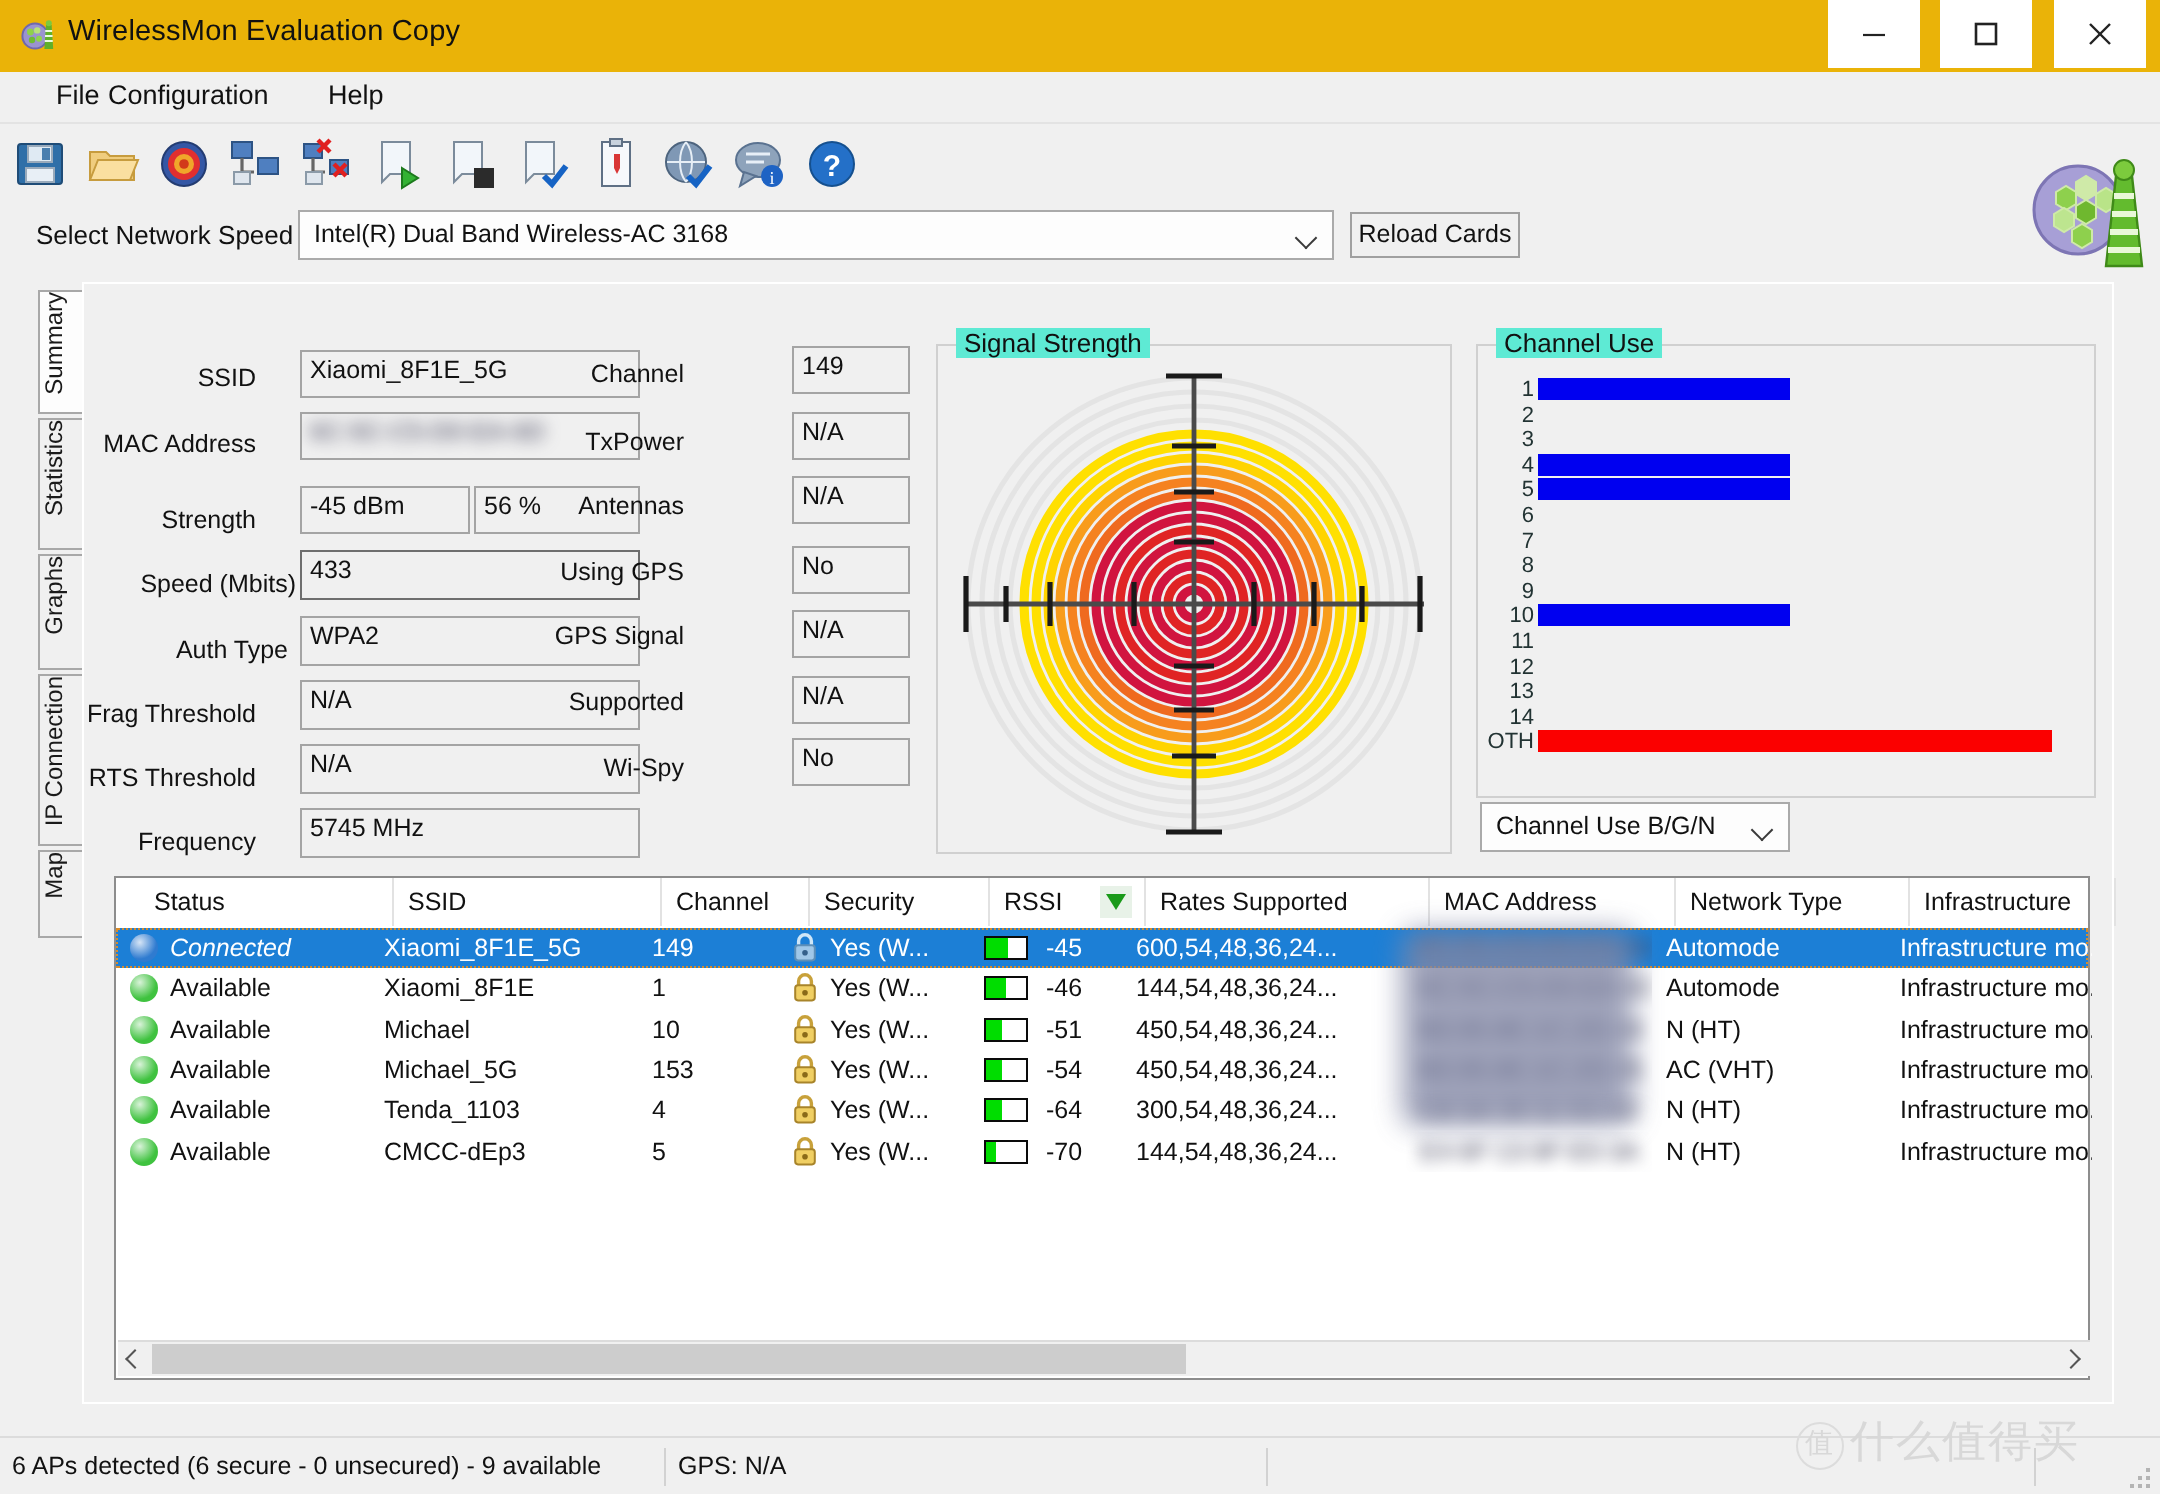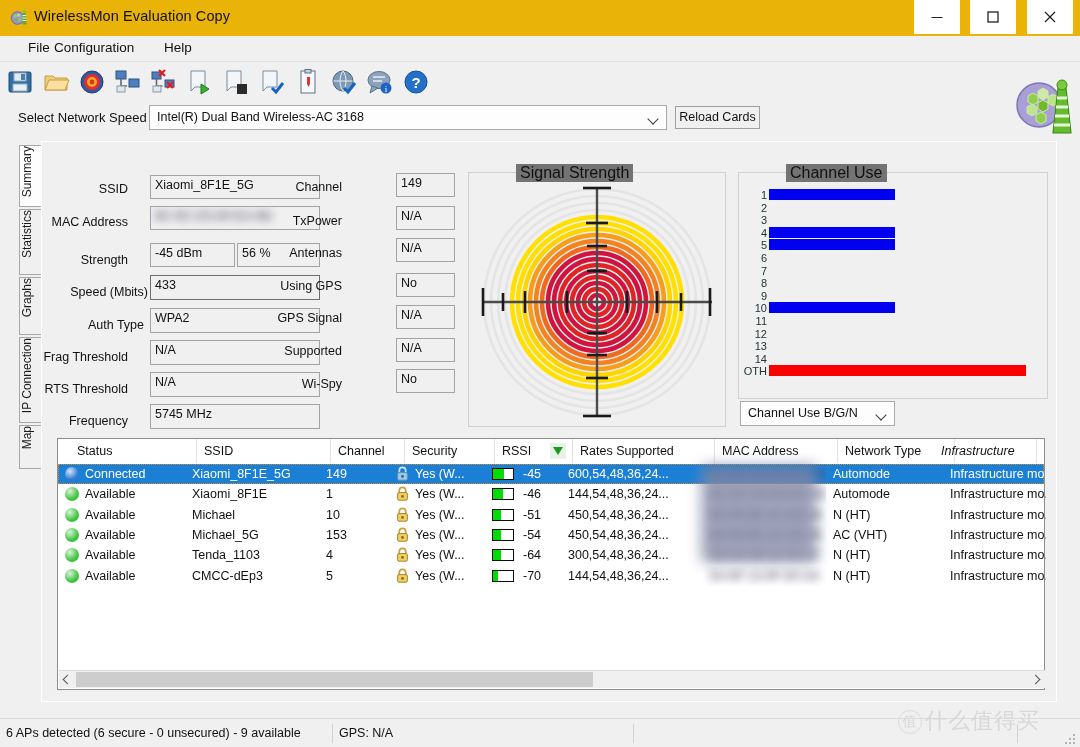--- a/index.html
+++ b/index.html
@@ -46,22 +46,22 @@
     border:1px solid #fff;pointer-events:none;}
   
   .vtabs{position:absolute;left:19px;top:145px;width:24px;height:295px;}
   .vtab{position:absolute;left:0;width:22px;background:#f0f0f0;
     border:1px solid #a8a8a8;border-right:none;box-sizing:border-box;}
   .vtab span{display:block;writing-mode:vertical-rl;transform:rotate(180deg);
     font-size:12px;color:#1a1a1a;text-align:center;white-space:nowrap;padding-top:3px;}
   .vtab.sel{background:#fdfdfd;width:24px;}
   
   .group{position:absolute;border:1px solid #d0d0d0;box-sizing:border-box;background:transparent;}
-  .group > .gtitle{position:absolute;left:9px;top:-9px;background:#737373;padding:0 4px;
-    font-size:16px;color:#111;margin-left:38px;}
+  .group > .gtitle{position:absolute;left:9px;top:-9px;background:#5eead4;padding:0 4px;
+    font-size:13px;color:#111;}
   
   .flabel{position:absolute;font-size:12.5px;color:#111;text-align:right;white-space:nowrap;}
   .field{position:absolute;background:#f0f0f0;border:1px solid #a4a4a4;box-sizing:border-box;
     font-size:12.5px;color:#111;padding:2px 0 0 4px;overflow:hidden;white-space:nowrap;}
   .field.strong{border:1px solid #6e6e6e;}
   .blur{filter:blur(4px);color:#3b3b55;}
   
   .cu-row{position:absolute;left:0;height:13px;}
   .cu-num{position:absolute;width:26px;text-align:right;font-size:11px;color:#233;line-height:12px;}
   .cu-bar{position:absolute;left:30px;height:11px;}
@@ -435,25 +435,25 @@
         <div class="gh" style="left: 0px; width: 127px;">Status</div>
         <div class="gh" style="left: 127px; width: 134px;">SSID</div>
         <div class="gh" style="left: 261px; width: 74px;">Channel</div>
         <div class="gh" style="left: 335px; width: 90px;">Security</div>
         <div class="gh" style="left: 425px; width: 78px;">RSSI<span style="position: absolute; right: 6px; top: 4px; width: 16px; height: 16px; background: rgb(232, 242, 232);"><svg width="16" height="16">
               <polygon points="3,4 13,4 8,12" fill="#1a9a1a"></polygon>
             </svg></span></div>
         <div class="gh" style="left: 503px; width: 142px;">Rates Supported</div>
         <div class="gh" style="left: 645px; width: 123px;">MAC Address</div>
         <div class="gh" style="left: 768px; width: 117px;">Network Type</div>
-        <div class="gh" style="left: 864px; width: 103px; font-style: italic;">Infrastructure</div>
+        <div class="gh" style="left: 885px; width: 103px;">Infrastructure</div>
       </div>
     <div id="grid-body">
         <div class="grow sel" style="top: 25px;">
-          <div class="gc" style="left: 0px; width: 127px; padding-left: 27px;">Connected<span class="statusdot" style="background: radial-gradient(circle at 35% 30%, rgba(255, 255, 255, 0.8), rgb(47, 123, 208) 62%, rgba(28, 92, 28, 0) 100%), rgb(47, 123, 208);"></span></div>
+          <div class="gc" style="left: 0px; width: 127px; padding-left: 27px; font-style: italic;">Connected<span class="statusdot" style="background: radial-gradient(circle at 35% 30%, rgba(255, 255, 255, 0.8), rgb(47, 123, 208) 62%, rgba(28, 92, 28, 0) 100%), rgb(47, 123, 208);"></span></div>
           <div class="gc" style="left: 127px; width: 134px;">Xiaomi_8F1E_5G</div>
           <div class="gc" style="left: 261px; width: 74px;">149</div>
           <div class="gc" style="left: 335px; width: 90px; padding-left: 22px;">Yes (W...<span class="lock" style="left: 3px;"><svg width="13" height="15" viewBox="0 0 13 15">
                 <path d="M3.3 7 V4.6 a3.2 3.2 0 0 1 6.4 0 V7" fill="none" stroke="#cfe6f7" stroke-width="1.7"></path>
                 <rect x="1.6" y="6.6" width="9.8" height="7.6" rx="1.4" fill="#9fc7e8" stroke="#5d8fb8"></rect>
                 <circle cx="6.5" cy="10.4" r="1.4" fill="#34608a"></circle>
               </svg></span></div>
           <div class="gc" style="left: 425px; width: 78px; padding-left: 40px;">-45<span class="sigbar" style="left: 9px;">
               <i style="width:55%"></i>
             </span></div>

